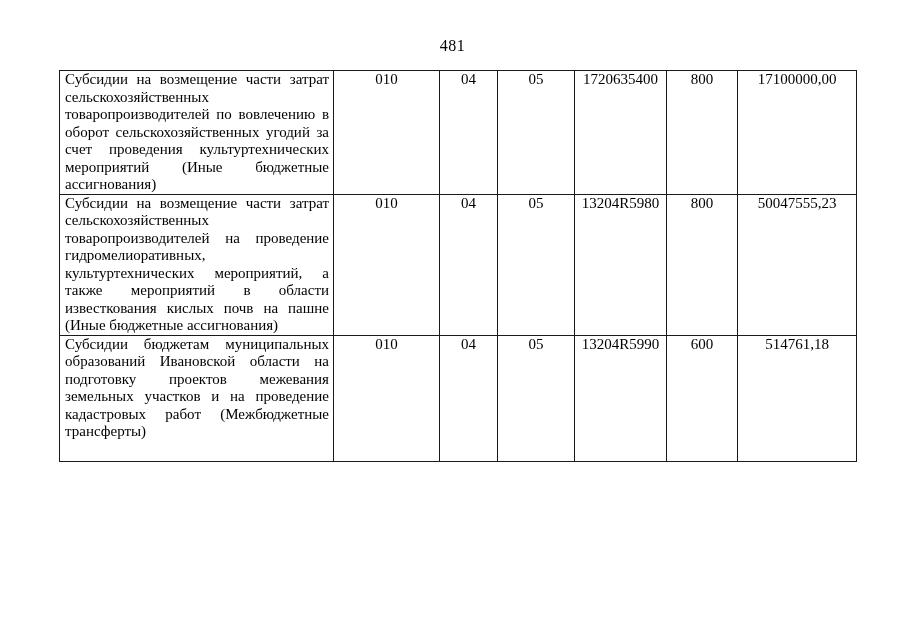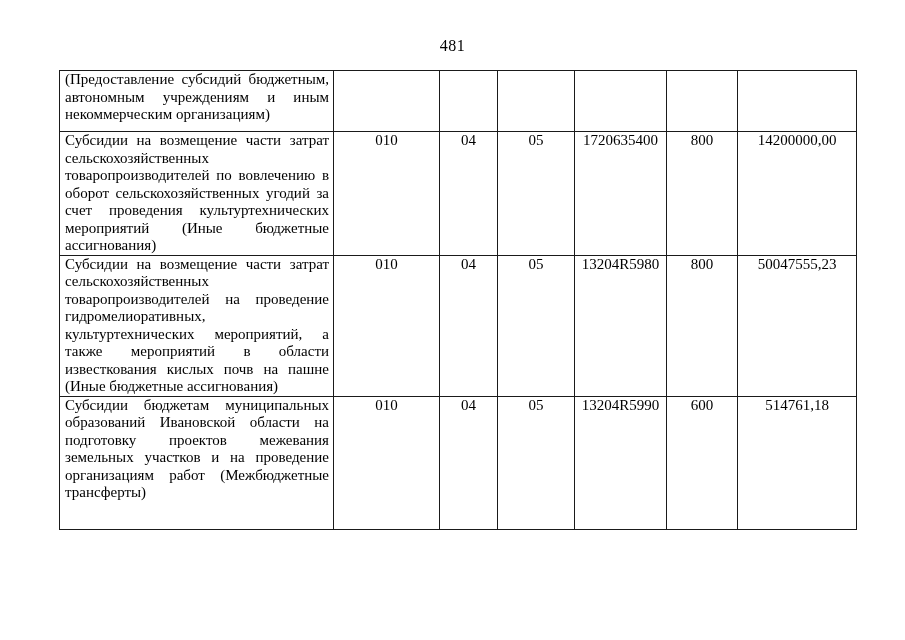--- a/index.html
+++ b/index.html
@@ -64,48 +64,39 @@
     <col style="width:274px">
     <col style="width:106px">
     <col style="width:58px">
     <col style="width:77px">
     <col style="width:92px">
     <col style="width:71px">
     <col style="width:119px">
   </colgroup>
   <tbody>
       <tr>
-        <td class="desc">(Предоставление субсидий бюджетным, автономным учреждениям и иным некоммерческим организациям)</td>
-        <td class="num"></td>
-        <td class="num"></td>
-        <td class="num"></td>
-        <td class="num"></td>
-        <td class="num"></td>
-        <td class="num"></td>
-      </tr>
-      <tr>
         <td class="desc">Субсидии на возмещение части затрат сельскохозяйственных товаропроизводителей по вовлечению в оборот сельскохозяйственных угодий за счет проведения культуртехнических мероприятий (Иные бюджетные ассигнования)</td>
         <td class="num">010</td>
         <td class="num">04</td>
         <td class="num">05</td>
         <td class="num">1720635400</td>
         <td class="num">800</td>
-        <td class="num">14200000,00</td>
+        <td class="num">17100000,00</td>
       </tr>
       <tr>
         <td class="desc">Субсидии на возмещение части затрат сельскохозяйственных товаропроизводителей на проведение гидромелиоративных, культуртехнических мероприятий, а также мероприятий в области известкования кислых почв на пашне (Иные бюджетные ассигнования)</td>
         <td class="num">010</td>
         <td class="num">04</td>
         <td class="num">05</td>
         <td class="num">13204R5980</td>
         <td class="num">800</td>
         <td class="num">50047555,23</td>
       </tr>
       <tr>
-        <td class="desc">Субсидии бюджетам муниципальных образований Ивановской области на подготовку проектов межевания земельных участков и на проведение организациям работ (Межбюджетные трансферты)</td>
+        <td class="desc">Субсидии бюджетам муниципальных образований Ивановской области на подготовку проектов межевания земельных участков и на проведение кадастровых работ (Межбюджетные трансферты)</td>
         <td class="num">010</td>
         <td class="num">04</td>
         <td class="num">05</td>
         <td class="num">13204R5990</td>
         <td class="num">600</td>
         <td class="num">514761,18</td>
       </tr>
     </tbody>
 </table>
 

